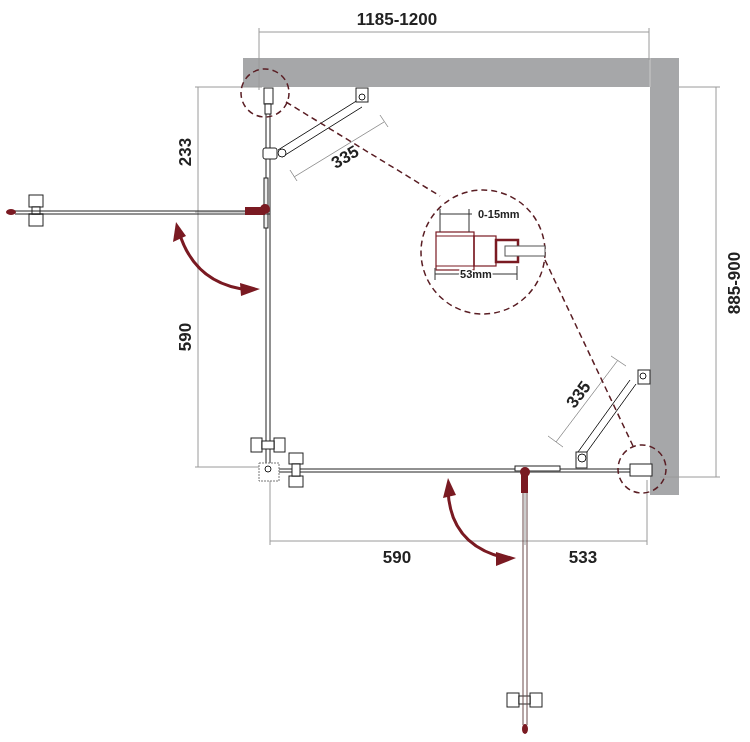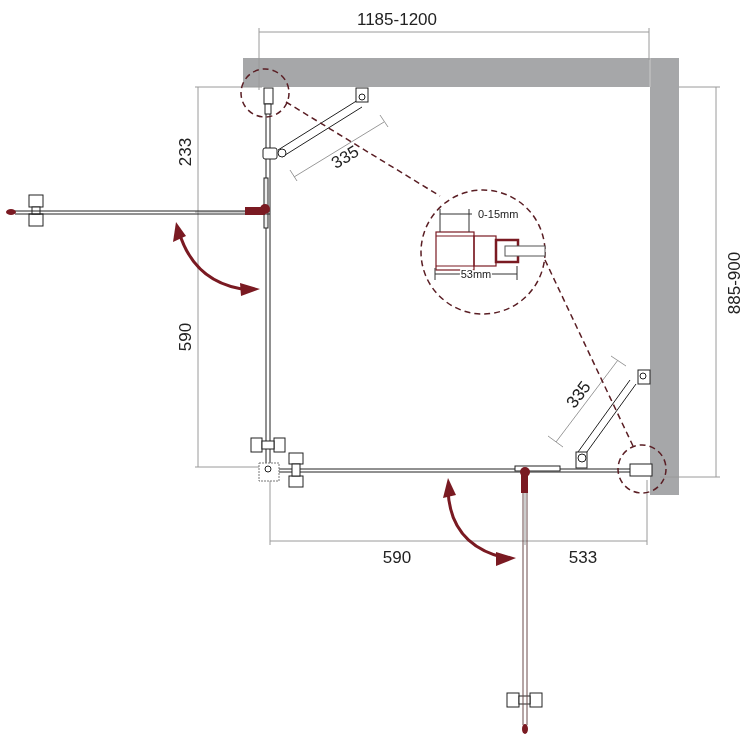--- a/index.html
+++ b/index.html
@@ -1,17 +1,17 @@
 <!DOCTYPE html>
 <html><head>
   <meta charset="utf-8">
   <style>
     html, body { margin: 0; padding: 0; background: #ffffff; }
     body { width: 750px; height: 742px; overflow: hidden; font-family: "Liberation Sans", sans-serif; }
-    #stage { position: relative; width: 750px; height: 742px; }
+    #stage { position: relative; width: 750px; height: 742px; font-weight: bold; }
     svg { position: absolute; left: 0; top: 0; }
     .dimtext { font-family: "Liberation Sans", sans-serif; fill: #222; }
   </style>
 </head>
 <body>
 
 <div id="stage">
 <svg width="750" height="742" viewBox="0 0 750 742" xmlns="http://www.w3.org/2000/svg">
 
   <g>

